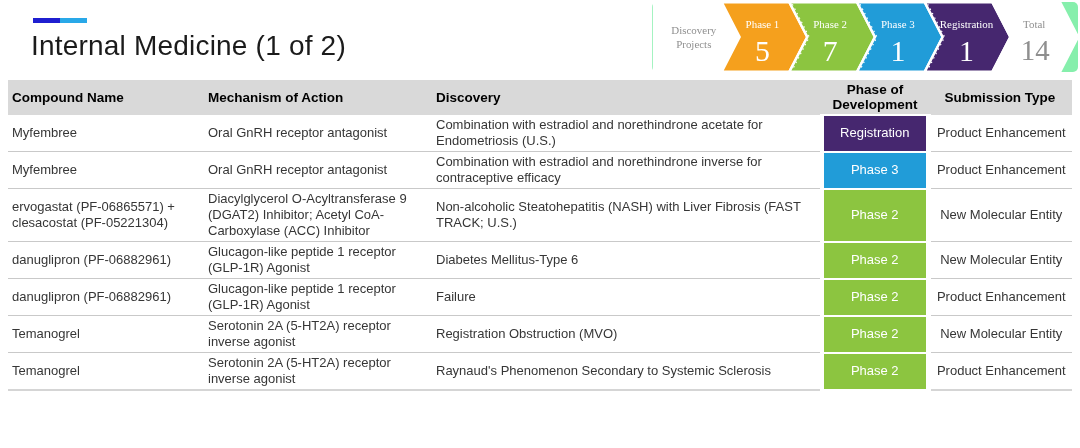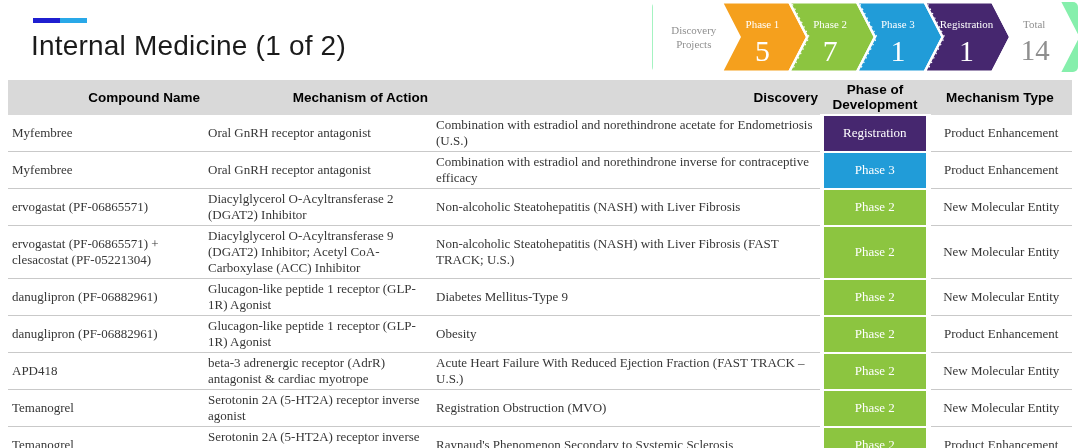--- a/index.html
+++ b/index.html
@@ -24,28 +24,28 @@
   .fn-count-sm { font-size:29px; }
   
   table.pipeline {
     position:absolute; top:80px; left:8px; width:1064px;
     border-collapse:collapse; table-layout:fixed;
     font-size:13px; color:#363636;
   }
   .pipeline thead th {
     background:#d9d9d9; color:#000; font-weight:bold; font-size:13.5px;
     line-height:15px; padding:2px 4px; height:30px; vertical-align:middle;
-    text-align:right;
+    text-align:left;
   }
   .pipeline thead th.center { text-align:center; }
   .pipeline tbody td {
     padding:2px 8px 2px 4px; line-height:16px; vertical-align:middle;
     border-bottom:1px solid #c9c9c9; word-wrap:break-word;
   }
-  .pipeline tbody tr { height:35px;font-family:Liberation Serif, serif; }
+  .pipeline tbody tr { height:35px; }
   .pipeline td.phase-cell {
     text-align:center; color:#ffffff; padding:2px;
     border-top:2px solid #ffffff; border-bottom:2px solid #ffffff;
     border-left:4px solid #ffffff; border-right:5px solid #ffffff;
   }
   .pipeline td.submission-cell { text-align:center; padding:2px 2px;margin-top:28px; }
   .pipeline td.indication-cell { padding-right:4px; }
   .pipeline tbody tr:last-child td { border-bottom:2px solid #d5d5d5; }
   .pipeline tbody tr:last-child td.phase-cell { border-bottom:2px solid #ffffff; }
 </style>
@@ -101,72 +101,58 @@
       <col style="width:390px">
       <col style="width:106px">
       <col style="width:144px">
   </colgroup>
   <thead>
     <tr>
       <th>Compound Name</th>
       <th>Mechanism of Action</th>
       <th>Discovery</th>
       <th class="center">Phase of Development</th>
-      <th class="center">Mechanism Type</th>
+      <th class="center">Submission Type</th>
     </tr>
   </thead>
   <tbody>
     <tr>
       <td>Myfembree</td>
       <td>Oral GnRH receptor antagonist</td>
       <td class="indication-cell">Combination with estradiol and norethindrone acetate for Endometriosis (U.S.)</td>
       <td class="phase-cell" style="background-color: rgb(70, 39, 111);">Registration</td>
       <td class="submission-cell">Product Enhancement</td>
     </tr>
     <tr>
       <td>Myfembree</td>
       <td>Oral GnRH receptor antagonist</td>
       <td class="indication-cell">Combination with estradiol and norethindrone inverse for contraceptive efficacy</td>
       <td class="phase-cell" style="background-color: rgb(33, 156, 216);">Phase 3</td>
       <td class="submission-cell">Product Enhancement</td>
     </tr>
     <tr>
-      <td>ervogastat (PF-06865571)</td>
-      <td>Diacylglycerol O-Acyltransferase 2 (DGAT2) Inhibitor</td>
-      <td class="indication-cell">Non-alcoholic Steatohepatitis (NASH) with Liver Fibrosis</td>
-      <td class="phase-cell" style="background-color: rgb(140, 197, 64);">Phase 2</td>
-      <td class="submission-cell">New Molecular Entity</td>
-    </tr>
-    <tr>
       <td>ervogastat (PF-06865571) + clesacostat (PF-05221304)</td>
       <td>Diacylglycerol O-Acyltransferase 9 (DGAT2) Inhibitor; Acetyl CoA-Carboxylase (ACC) Inhibitor</td>
       <td class="indication-cell">Non-alcoholic Steatohepatitis (NASH) with Liver Fibrosis (FAST TRACK; U.S.)</td>
       <td class="phase-cell" style="background-color: rgb(140, 197, 64);">Phase 2</td>
       <td class="submission-cell">New Molecular Entity</td>
     </tr>
     <tr>
       <td>danuglipron (PF-06882961)</td>
       <td>Glucagon-like peptide 1 receptor (GLP-1R) Agonist</td>
-      <td class="indication-cell">Diabetes Mellitus-Type 9</td>
+      <td class="indication-cell">Diabetes Mellitus-Type 6</td>
       <td class="phase-cell" style="background-color: rgb(140, 197, 64);">Phase 2</td>
       <td class="submission-cell">New Molecular Entity</td>
     </tr>
     <tr>
       <td>danuglipron (PF-06882961)</td>
       <td>Glucagon-like peptide 1 receptor (GLP-1R) Agonist</td>
-      <td class="indication-cell">Obesity</td>
+      <td class="indication-cell">Failure</td>
       <td class="phase-cell" style="background-color: rgb(140, 197, 64);">Phase 2</td>
       <td class="submission-cell">Product Enhancement</td>
-    </tr>
-    <tr>
-      <td>APD418</td>
-      <td>beta-3 adrenergic receptor (AdrR) antagonist &amp; cardiac myotrope</td>
-      <td class="indication-cell">Acute Heart Failure With Reduced Ejection Fraction (FAST TRACK – U.S.)</td>
-      <td class="phase-cell" style="background-color: rgb(140, 197, 64);">Phase 2</td>
-      <td class="submission-cell">New Molecular Entity</td>
     </tr>
     <tr>
       <td>Temanogrel</td>
       <td>Serotonin 2A (5-HT2A) receptor inverse agonist</td>
       <td class="indication-cell">Registration Obstruction (MVO)</td>
       <td class="phase-cell" style="background-color: rgb(140, 197, 64);">Phase 2</td>
       <td class="submission-cell">New Molecular Entity</td>
     </tr>
     <tr>
       <td>Temanogrel</td>

